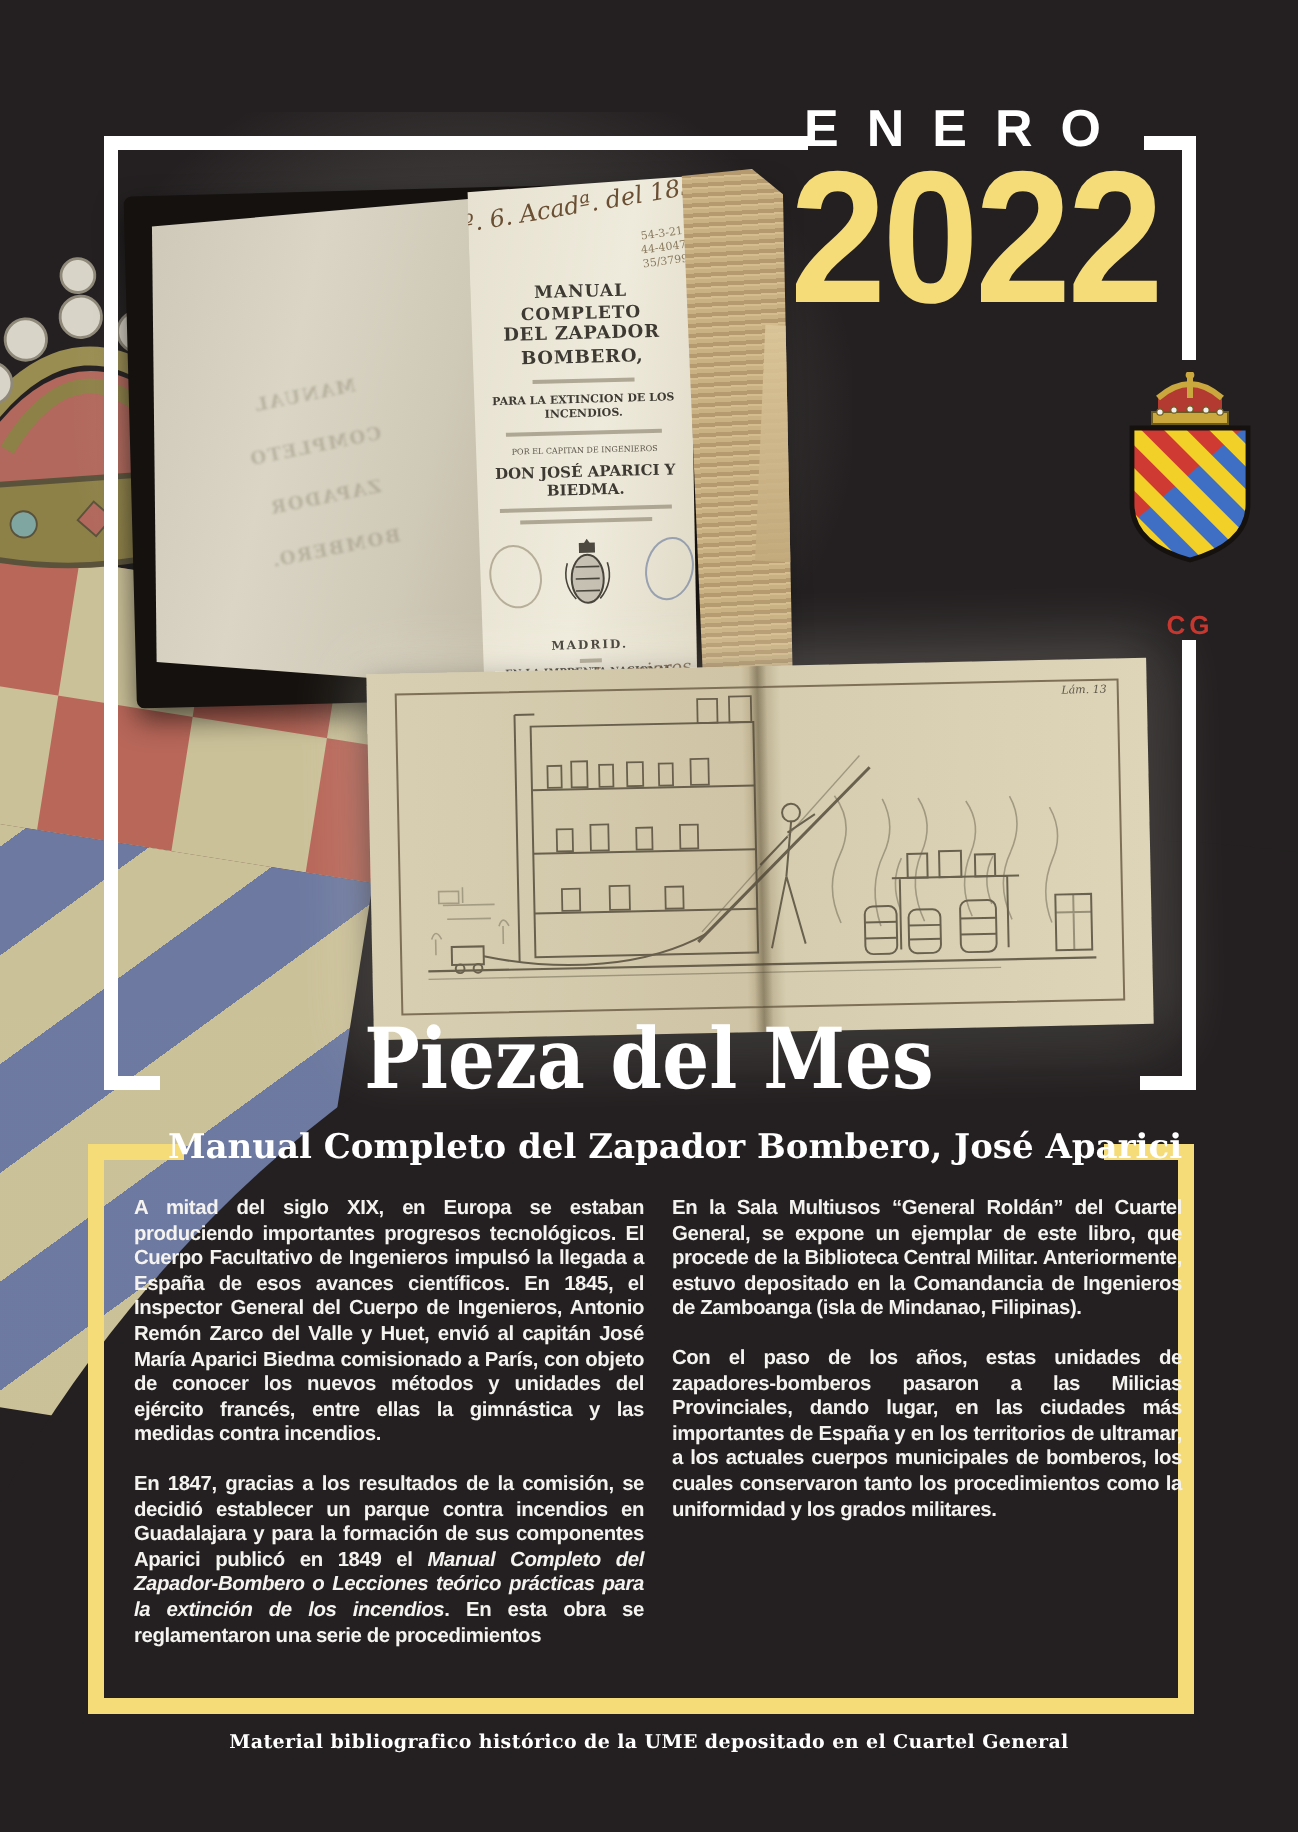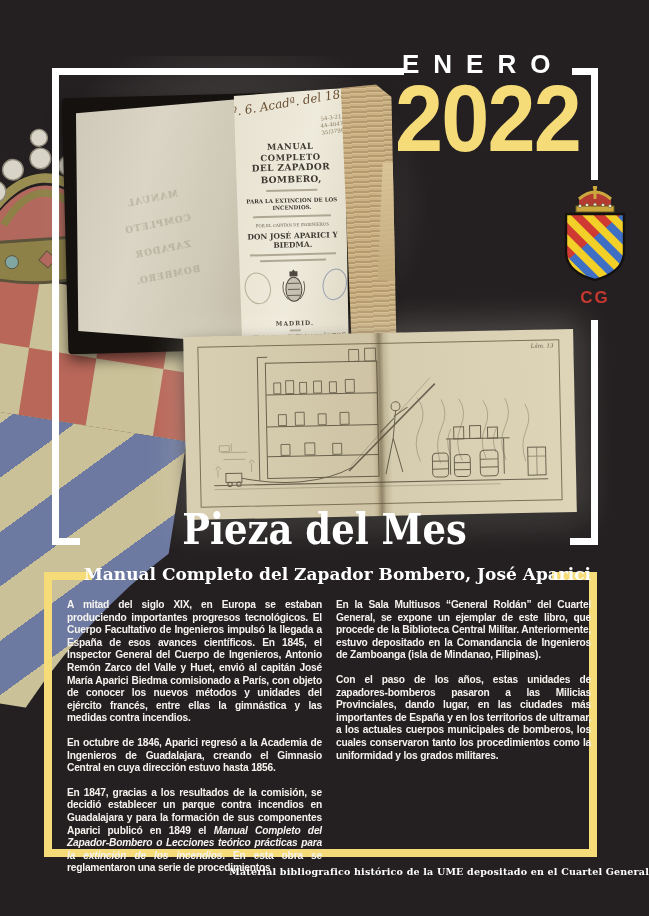--- a/index.html
+++ b/index.html
@@ -36,21 +36,21 @@
   .wf,.yf{position:absolute; z-index:7;}
   .wf{background:#fff;}
   .yf{background:var(--accent-yellow);}
   
   .month{position:absolute; left:402px; top:49px; width:178px; text-align:left;
     font-size:26px; font-weight:700; letter-spacing:14px; color:#fff; z-index:8;}
   .year{position:absolute; left:356px; top:76px; width:224px; text-align:right;
     font-size:94px; line-height:.92; font-weight:700; color:var(--accent-yellow);
     transform:scaleX(.92); transform-origin:100% 0; letter-spacing:-2px; z-index:8;}
   .cg{position:absolute; left:553px; top:186px; width:84px; z-index:8; text-align:center;}
-  .cg-label{margin-top:2px; font-size:17px; font-weight:700; letter-spacing:2px;
+  .cg-label{margin-top:18px; font-size:13px; font-weight:700; letter-spacing:2px;
     color:var(--cg-red); font-family:"Liberation Sans",sans-serif;}
   
   .book-glow{position:absolute; left:36px; top:56px; width:390px; height:326px; z-index:4;
     background:radial-gradient(ellipse at 50% 46%, rgba(255,252,240,.26) 0%, rgba(255,252,240,.10) 46%, rgba(255,252,240,0) 72%);}
   .book-photo{position:absolute; left:62px; top:80px; width:336px; height:278px; z-index:5;
     transform:rotate(-1.5deg);}
   .book-cover{position:absolute; left:1%; top:5%; width:96%; height:92%;
     background:#14110e; border-radius:4px; box-shadow:0 6px 14px rgba(0,0,0,.6);}
   .page-left{position:absolute; left:4%; top:7%; width:50%; height:88%;
     background:linear-gradient(105deg,#cdc8b8,#dad5c5 40%,#cfc9b7 75%,#c2bba7);
@@ -110,21 +110,21 @@
   
   .article{position:absolute; left:67px; top:599px; width:524px; z-index:8;
     display:flex; gap:14px;}
   .col{flex:1; font-size:10.2px; line-height:12.6px; font-weight:700;
     letter-spacing:-.2px; text-align:justify; color:#f5f3ef;}
   .col p{margin:0 0 12px 0;}
   .col p:last-child{margin-bottom:0;}
   .italic{font-style:italic;}
   
   .footer-caption{position:absolute; left:0; right:0; top:866px; z-index:8;
-    text-align:right; font-family:"DejaVu Serif",serif; font-weight:700;
+    text-align:center; font-family:"DejaVu Serif",serif; font-weight:700;
     font-size:9.5px; color:#fff; letter-spacing:.2px;}
 </style>
 </head>
 <body>
 
 <div class="poster">
 
   <div class="decor-emblem">
     <div class="decor-checker"></div>
     <div class="decor-stripes"></div>
@@ -314,21 +314,20 @@
     </svg>
     <div class="fold"></div>
   </div>
 
   <h1 class="title">Pieza del Mes</h1>
   <h2 class="subtitle">Manual Completo del Zapador Bombero, José Aparici</h2>
 
   <div class="article">
     <div class="col">
       <p><span>A mitad del siglo XIX, en Europa se estaban produciendo importantes progresos tecnológicos. El Cuerpo Facultativo de Ingenieros impulsó la llegada a España de esos avances científicos. En 1845, el Inspector General del Cuerpo de Ingenieros, Antonio Remón Zarco del Valle y Huet, envió al capitán José María Aparici Biedma comisionado a París, con objeto de conocer los nuevos métodos y unidades del ejército francés, entre ellas la gimnástica y las medidas contra incendios.</span></p>
-      <p><span>En octubre de 1846, Aparici regresó a la Academia de Ingenieros de Guadalajara, creando el Gimnasio Central en cuya dirección estuvo hasta 1856.</span></p>
       <p><span>En 1847, gracias a los resultados de la comisión, se decidió establecer un parque contra incendios en Guadalajara y para la formación de sus componentes Aparici publicó en 1849 el </span><span class="italic">Manual Completo del Zapador-Bombero o Lecciones teórico prácticas para la extinción de los incendios</span><span>. En esta obra se reglamentaron una serie de procedimientos</span></p>
     </div>
     <div class="col">
       <p><span>En la Sala Multiusos “General Roldán” del Cuartel General, se expone un ejemplar de este libro, que procede de la Biblioteca Central Militar. Anteriormente, estuvo depositado en la Comandancia de Ingenieros de Zamboanga (isla de Mindanao, Filipinas).</span></p>
       <p><span>Con el paso de los años, estas unidades de zapadores-bomberos pasaron a las Milicias Provinciales, dando lugar, en las ciudades más importantes de España y en los territorios de ultramar, a los actuales cuerpos municipales de bomberos, los cuales conservaron tanto los procedimientos como la uniformidad y los grados militares.</span></p>
     </div>
   </div>
 
   <div class="footer-caption">Material bibliografico histórico de la UME depositado en el Cuartel General</div>
 </div>

